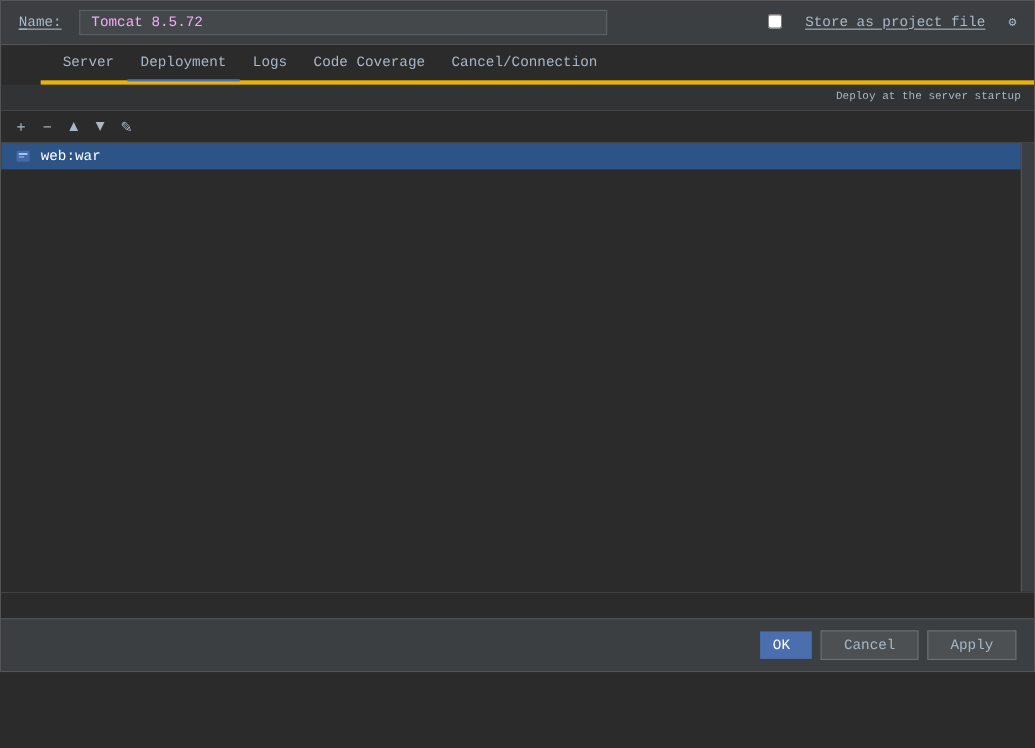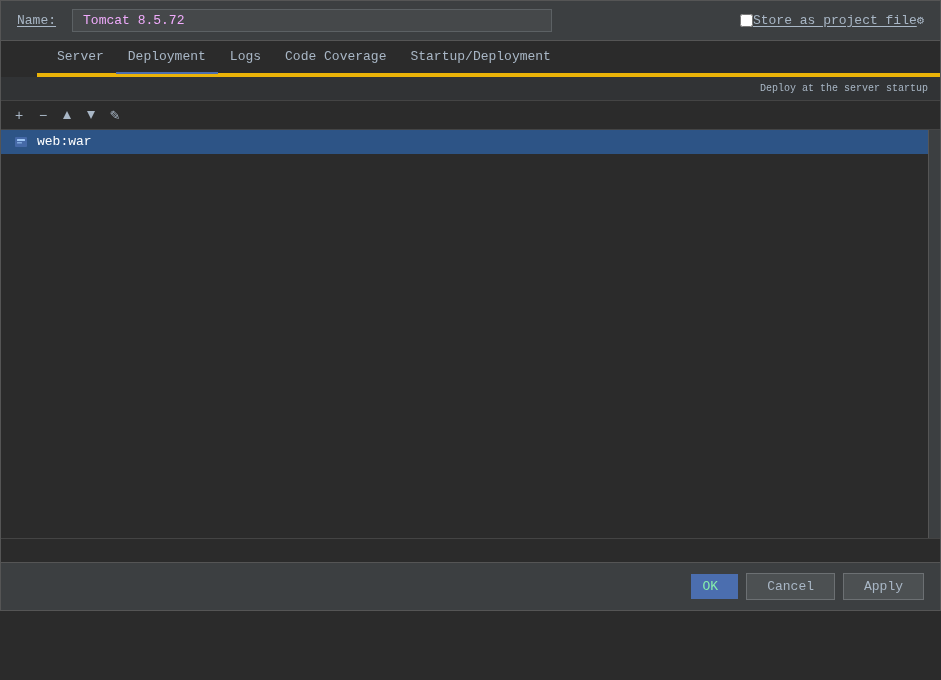--- a/index.html
+++ b/index.html
@@ -55,22 +55,22 @@
       color: #f0abfc;
       font-family: 'Courier New', Courier, monospace;
       font-size: 13px;
       padding: 3px 10px;
       width: 480px;
       outline: none;
     }
 
     .store-project {
       display: flex;
-      align-items: center;
-      gap: 0;
+      align-items: flex-start;
+      gap: 21px;
       margin-left: auto;
       color: #a9b7c6;
       font-size: 13px;
     }
 
     .store-project input[type="checkbox"] {
       width: 13px;
       height: 13px;
       accent-color: #4b6eaf;
     }
@@ -217,21 +217,21 @@
       font-family: 'Courier New', Courier, monospace;
       font-size: 13px;
       padding: 5px 20px;
       cursor: pointer;
       border: none;
       outline: none;
     }
 
     .btn-ok {
       background: #4b6eaf;
-      color: #86efac;
+      color: #ffffff;
       padding-left: 12px;
     }
 
     .btn-cancel {
       background: #4c5052;
       color: #a9b7c6;
       border: 1px solid #6c7073;
     }
 
     .btn-apply {
@@ -289,21 +289,21 @@
       </span>
       <span class="gear-icon">⚙</span>
     </div>
   </div>
 
   <div class="tabs-bar">
     <div class="tab">Server</div>
     <div class="tab active">Deployment</div>
     <div class="tab">Logs</div>
     <div class="tab">Code Coverage</div>
-    <div class="tab">Startup/Deployment</div>
+    <div class="tab">Cancel/Connection</div>
   </div>
 
   <div class="content-area">
 
     <div class="section-header">
       <span>Deploy at the server startup</span>
     </div>
 
     <div class="toolbar">
       <button class="toolbar-btn" title="Add">+</button>

